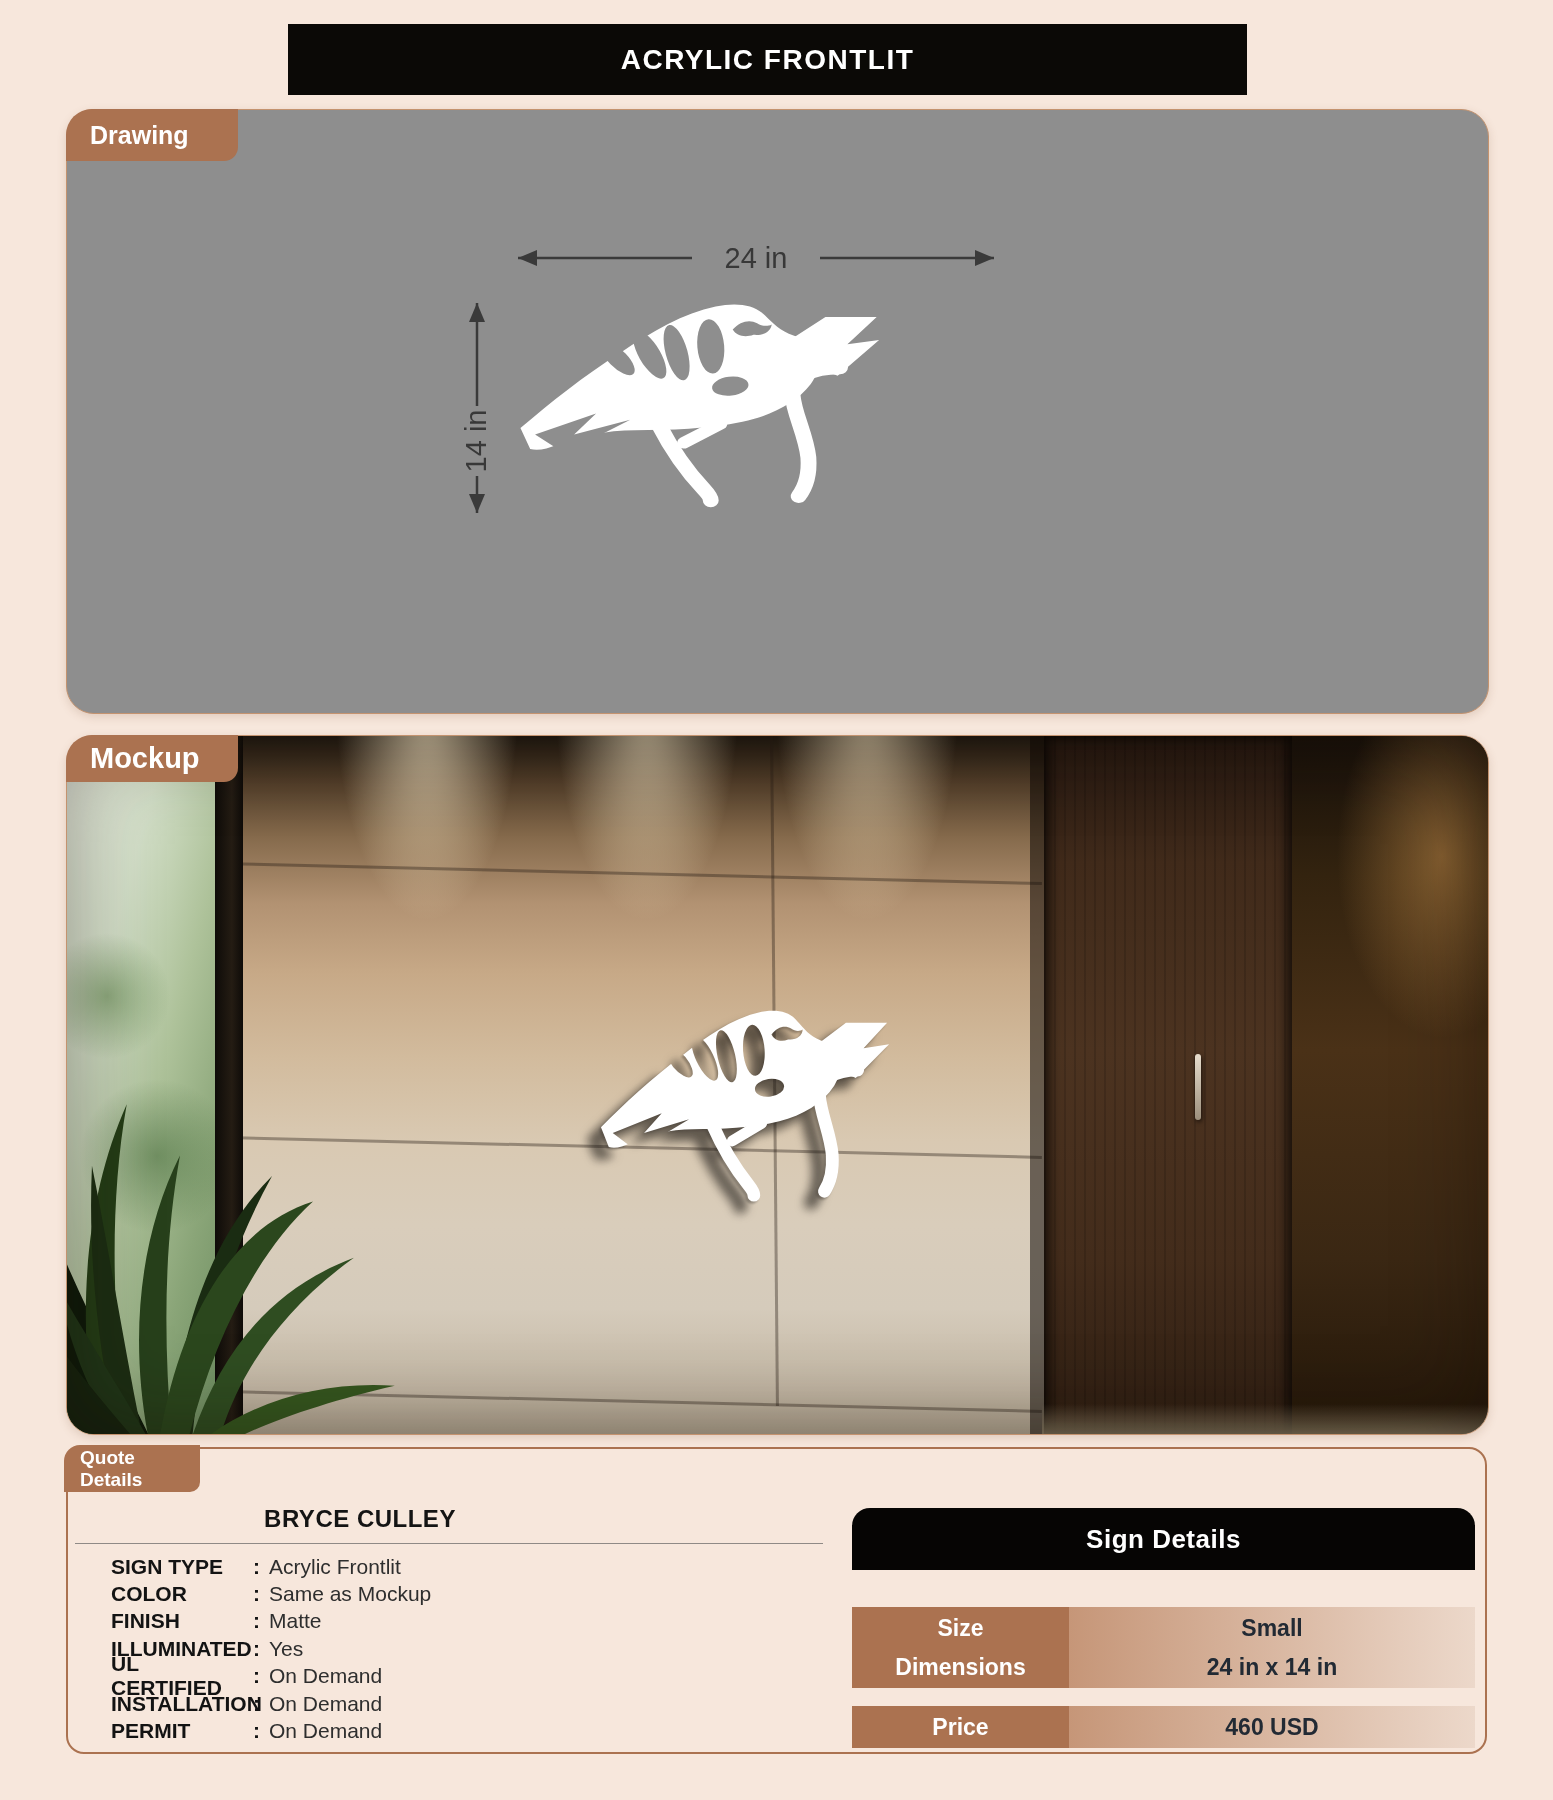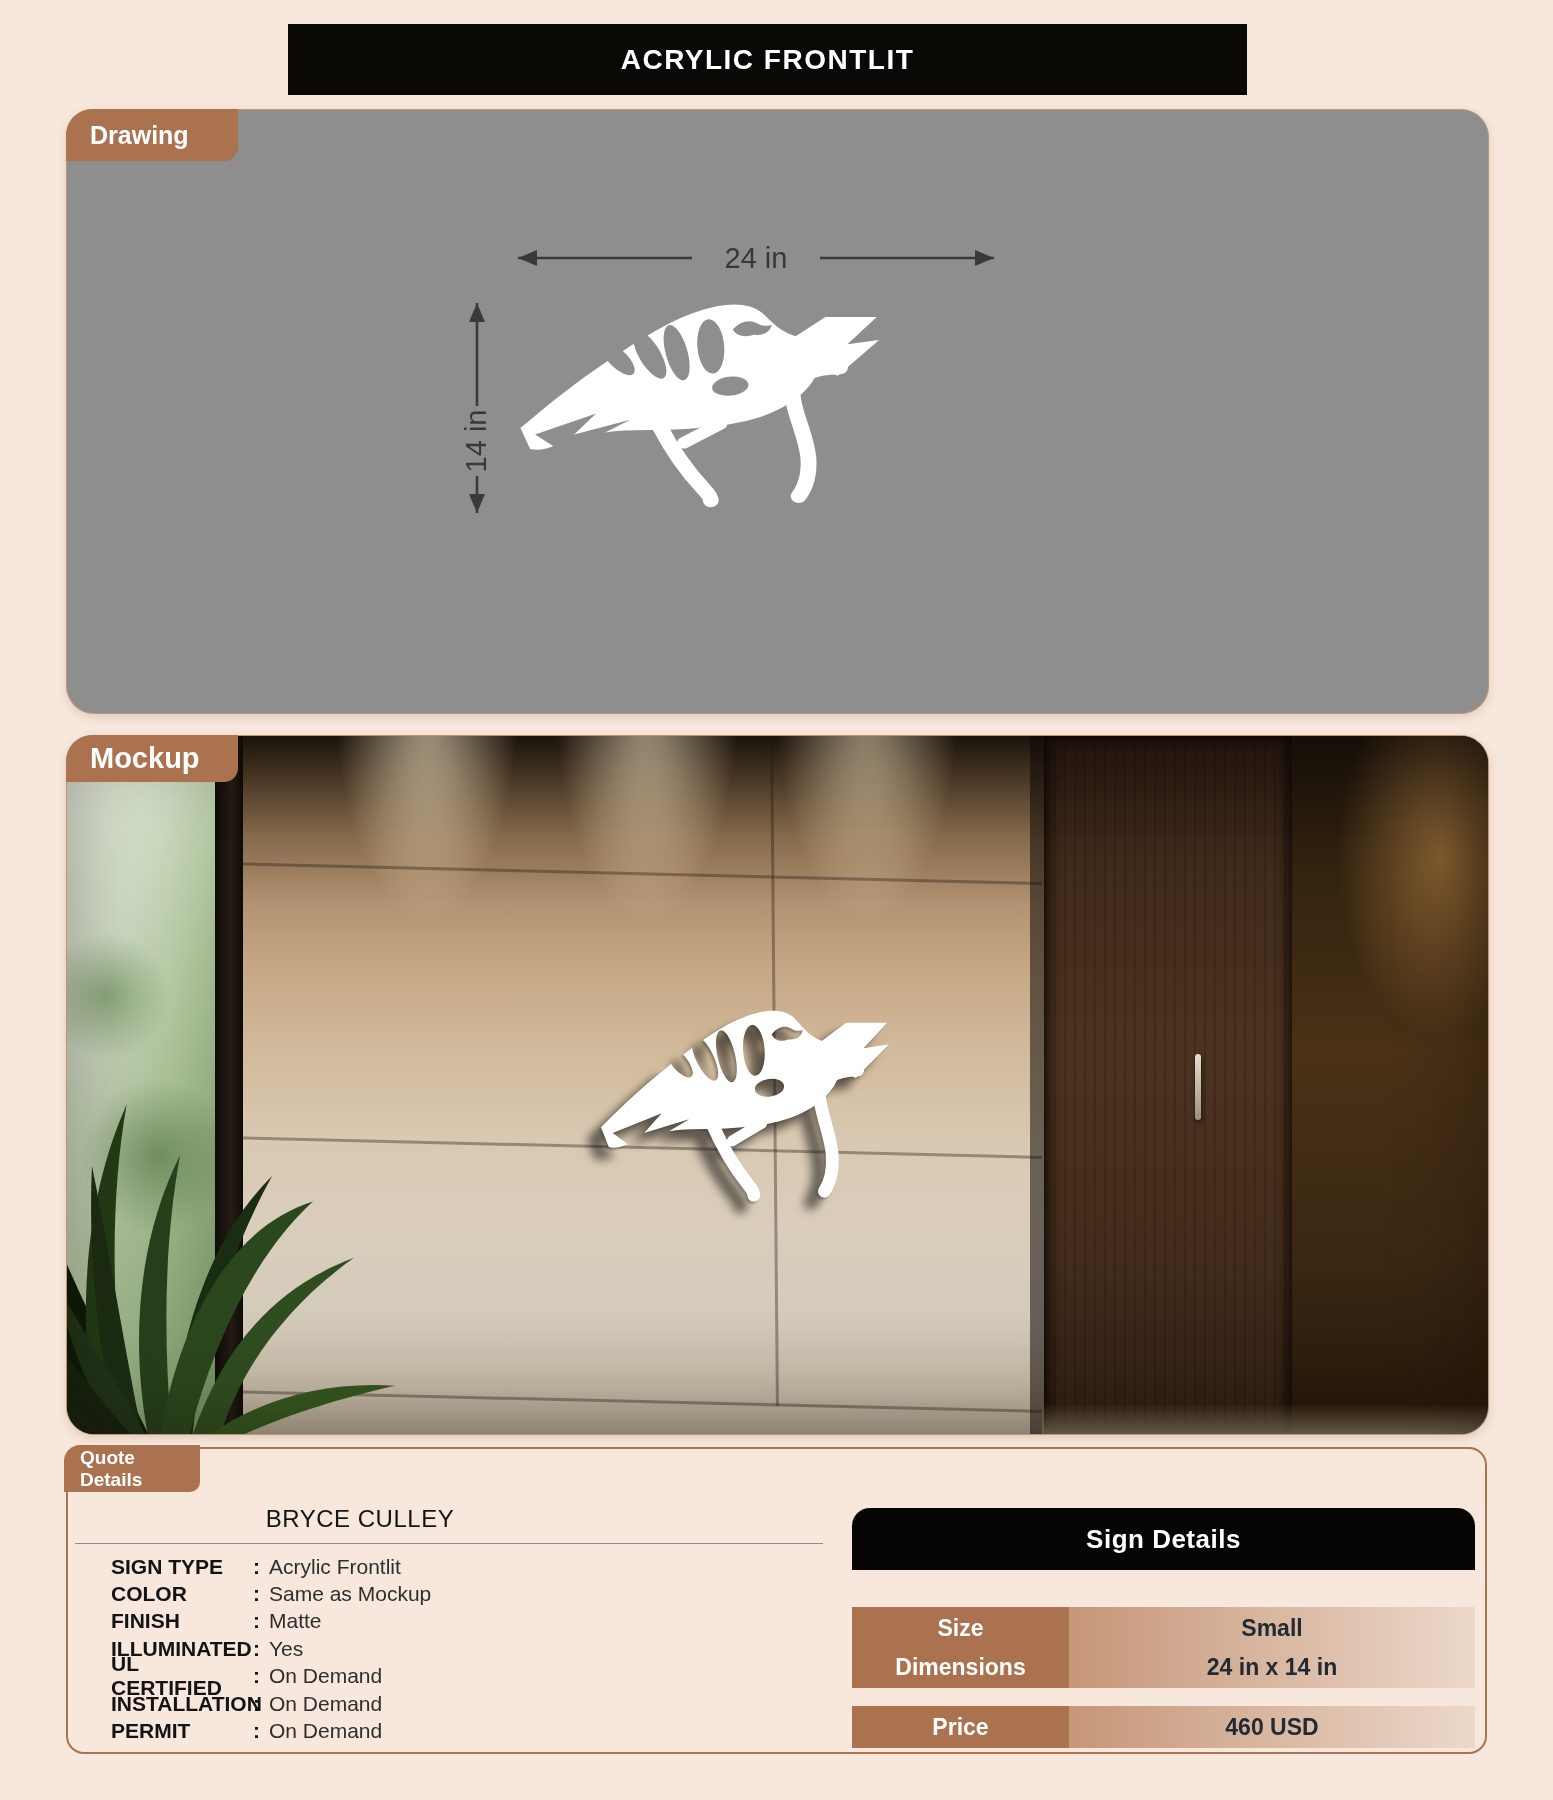--- a/index.html
+++ b/index.html
@@ -85,21 +85,21 @@
     filter:drop-shadow(-13px 11px 5px rgba(30,26,22,.55)) drop-shadow(-2px 2px 1px rgba(30,26,22,.35));
   }
   
   .quote-box{
     position:absolute;left:66px;top:1447px;width:1417px;height:303px;
     border:2px solid #ab7250;border-radius:18px;background:transparent;
   }
   .tab-quote{left:64px;top:1445px;width:136px;height:47px;font-size:19px;border-radius:16px 0 10px 0;padding-left:16px;}
   .customer-name{
     position:absolute;left:75px;top:1505px;width:570px;text-align:center;
-    font-size:24px;font-weight:400;color:#141414;letter-spacing:.5px;
+    font-size:24px;font-weight:700;color:#141414;letter-spacing:.5px;
   }
   .name-rule{position:absolute;left:75px;top:1543px;width:748px;height:1px;background:#8f8a86;}
   .fields{position:absolute;left:80px;top:1553px;width:640px;}
   .field-row{display:flex;height:27.4px;align-items:center;font-size:21px;color:#262626;margin-left:31px;}
   .field-label{width:142px;font-weight:800;color:#131313;}
   .field-colon{width:16px;font-weight:800;color:#131313;}
   .field-value{color:#2e2e2e;}
   
   .sd-header{
     position:absolute;left:852px;top:1508px;width:623px;height:62px;

